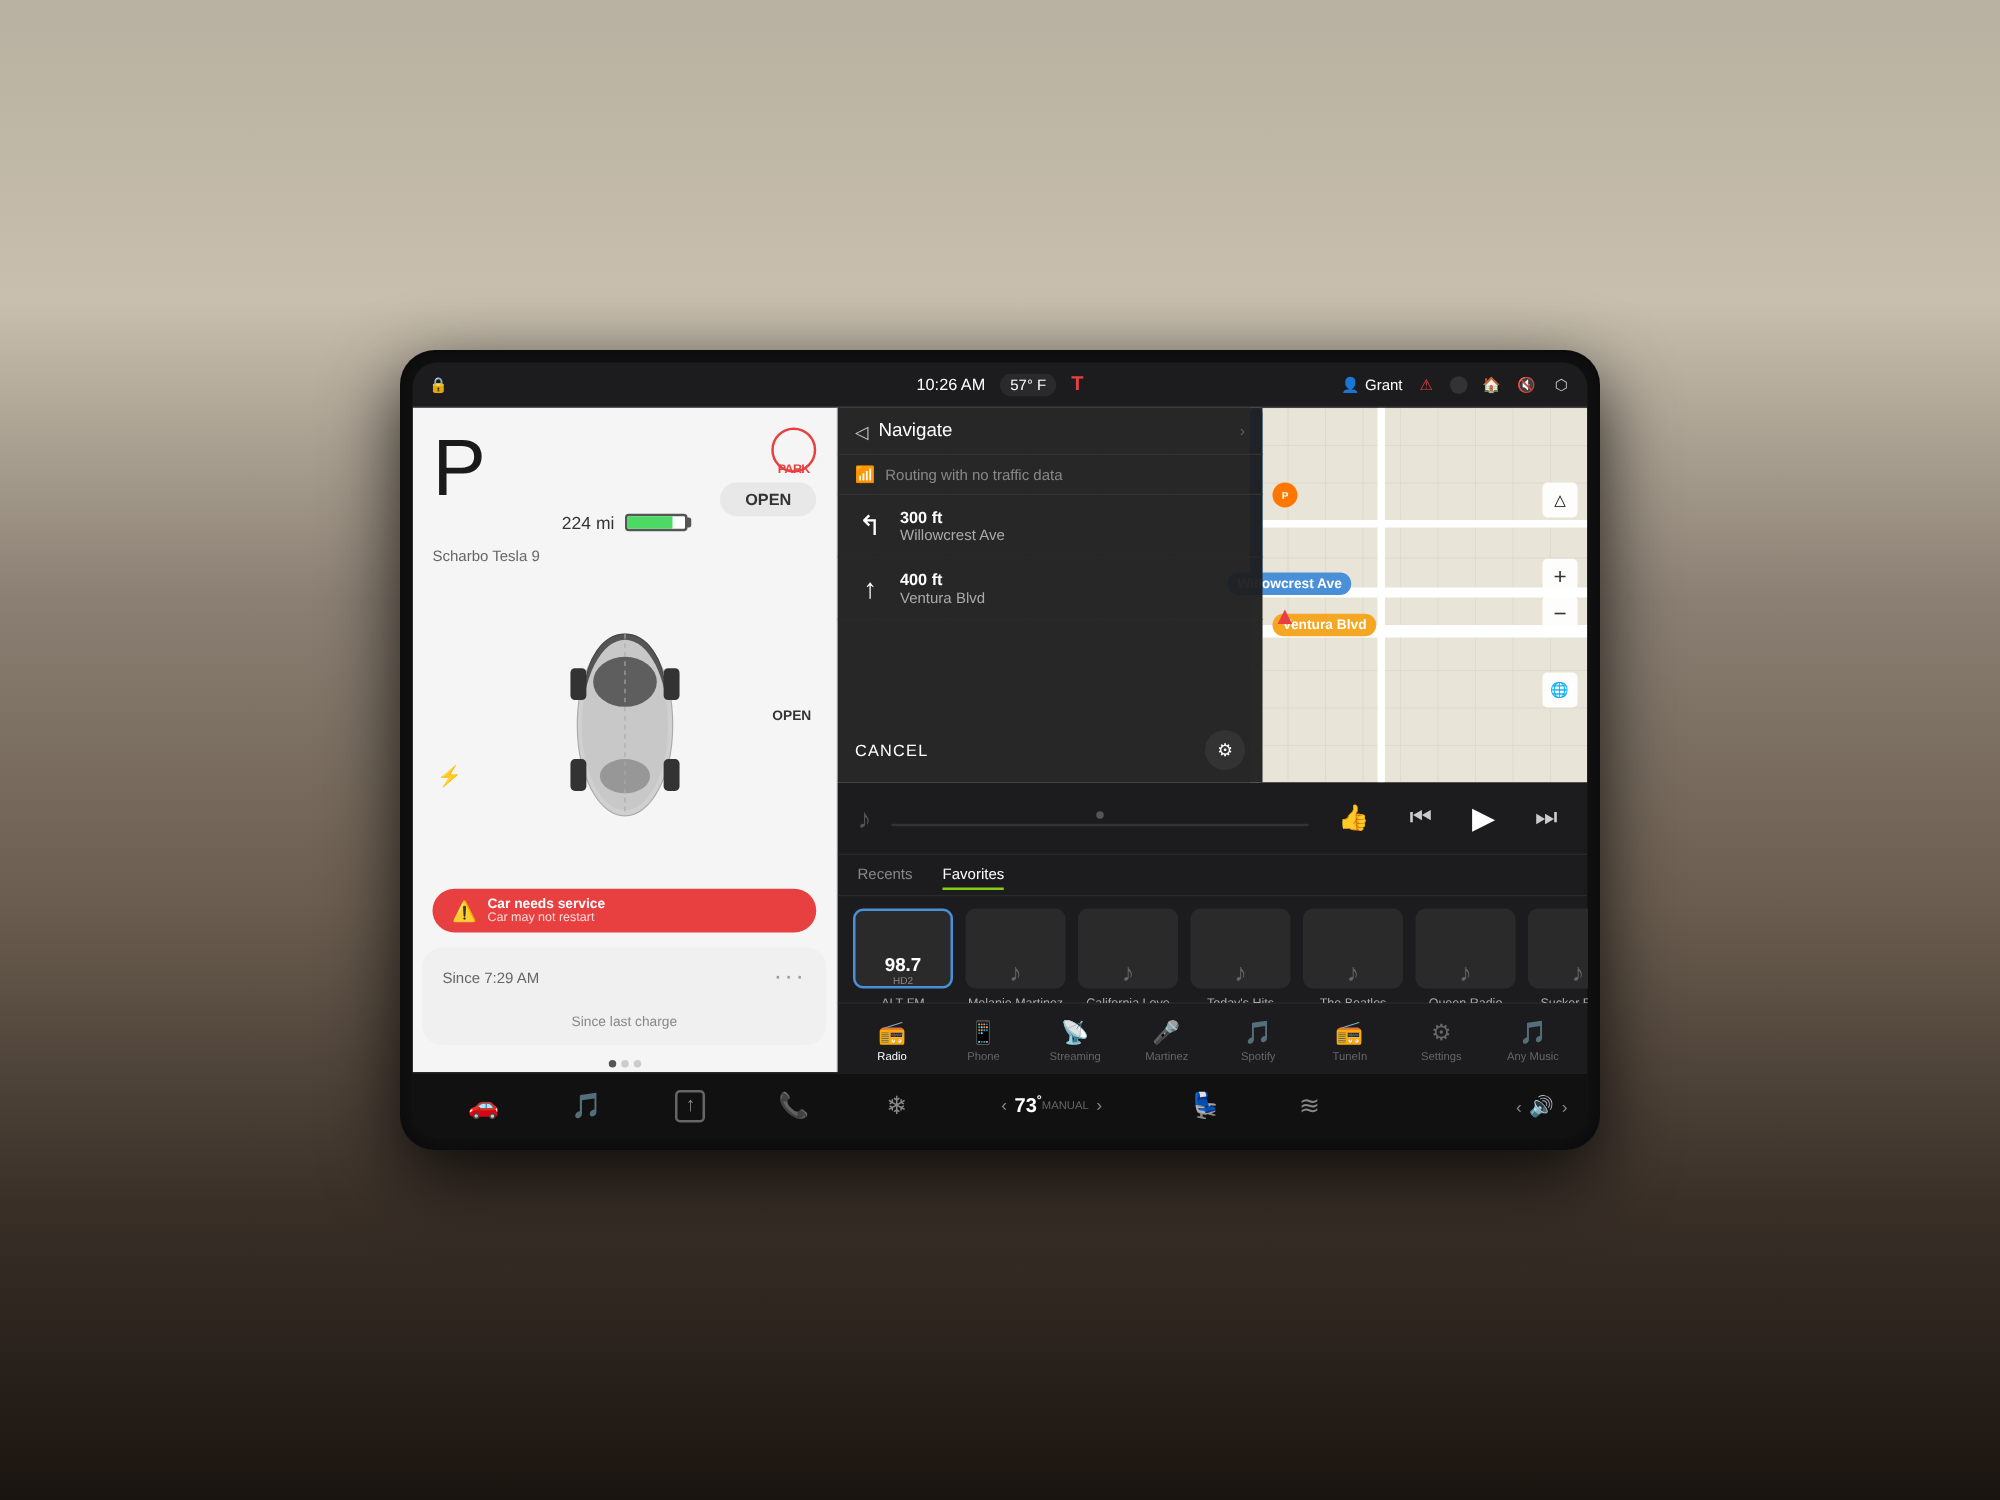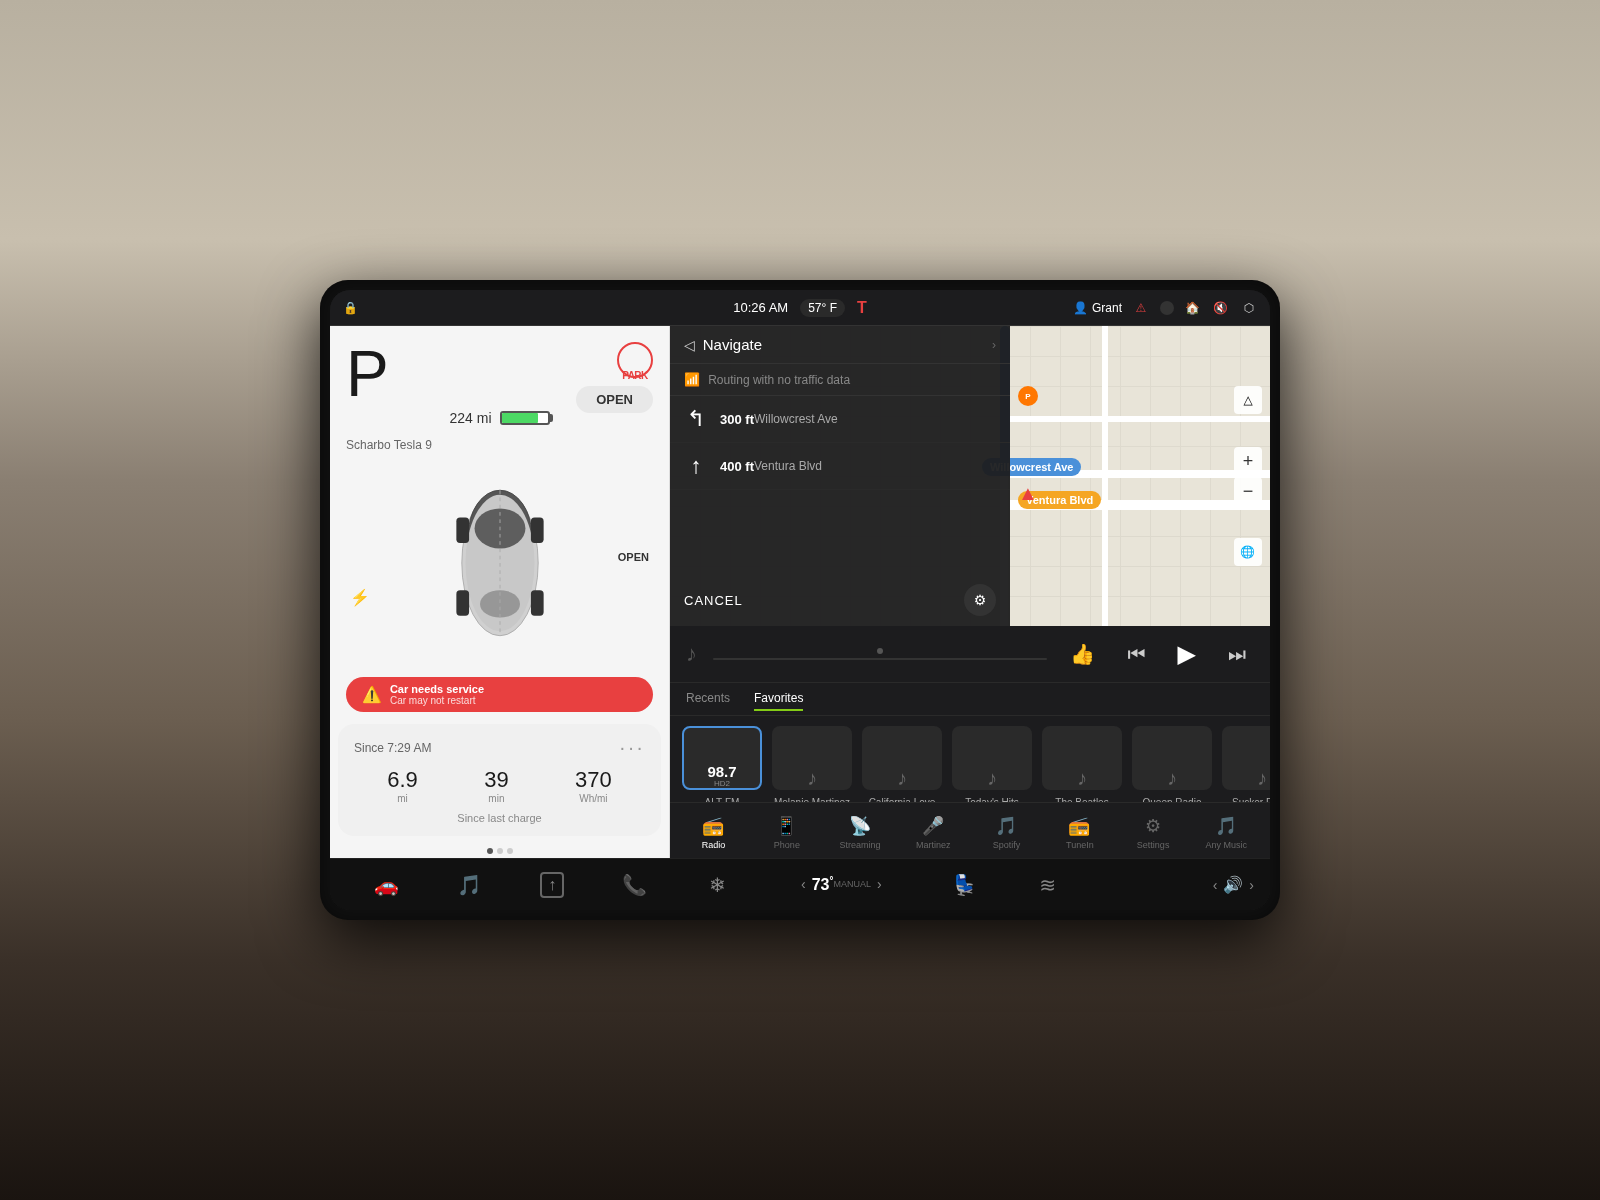--- a/index.html
+++ b/index.html
@@ -313,21 +313,21 @@
 
     .stat-unit {
       font-size: 10px;
       color: #888;
     }
 
     .stats-footer {
       font-size: 11px;
       color: #888;
       text-align: center;
-      margin-top: 8px;
+      margin-top: 19px;
     }
 
     .dot-indicators {
       display: flex;
       justify-content: center;
       gap: 4px;
       padding: 4px;
     }
 
     .dot {
@@ -444,21 +444,21 @@
 
     .nav-turn-icon {
       font-size: 22px;
       color: #fff;
       width: 24px;
       text-align: center;
     }
 
     .nav-turn-info {
       display: flex;
-      flex-direction: row;
+      flex-direction: column;
     }
 
     .nav-turn-dist {
       font-size: 13px;
       font-weight: 600;
       color: #fff;
     }
 
     .nav-turn-street {
       font-size: 12px;
@@ -896,34 +896,20 @@
               <div style="font-size:11px;color:#fff;font-weight:600;">Car needs service</div>
               <div style="font-size:10px;color:rgba(255,255,255,0.8);">Car may not restart</div>
             </div>
           </div>
 
           <div class="stats-section">
             <div class="stats-header">
               <span class="stats-title">Since 7:29 AM</span>
               <span class="stats-dots">···</span>
             </div>
-            <div class="stats-row">
-              <div class="stat-item">
-                <span class="stat-value">6.9</span>
-                <span class="stat-unit">mi</span>
-              </div>
-              <div class="stat-item">
-                <span class="stat-value">39</span>
-                <span class="stat-unit">min</span>
-              </div>
-              <div class="stat-item">
-                <span class="stat-value">370</span>
-                <span class="stat-unit">Wh/mi</span>
-              </div>
-            </div>
             <div class="stats-footer">Since last charge</div>
           </div>
 
           <div class="dot-indicators">
             <div class="dot active"></div>
             <div class="dot"></div>
             <div class="dot"></div>
           </div>
 
         </div>

